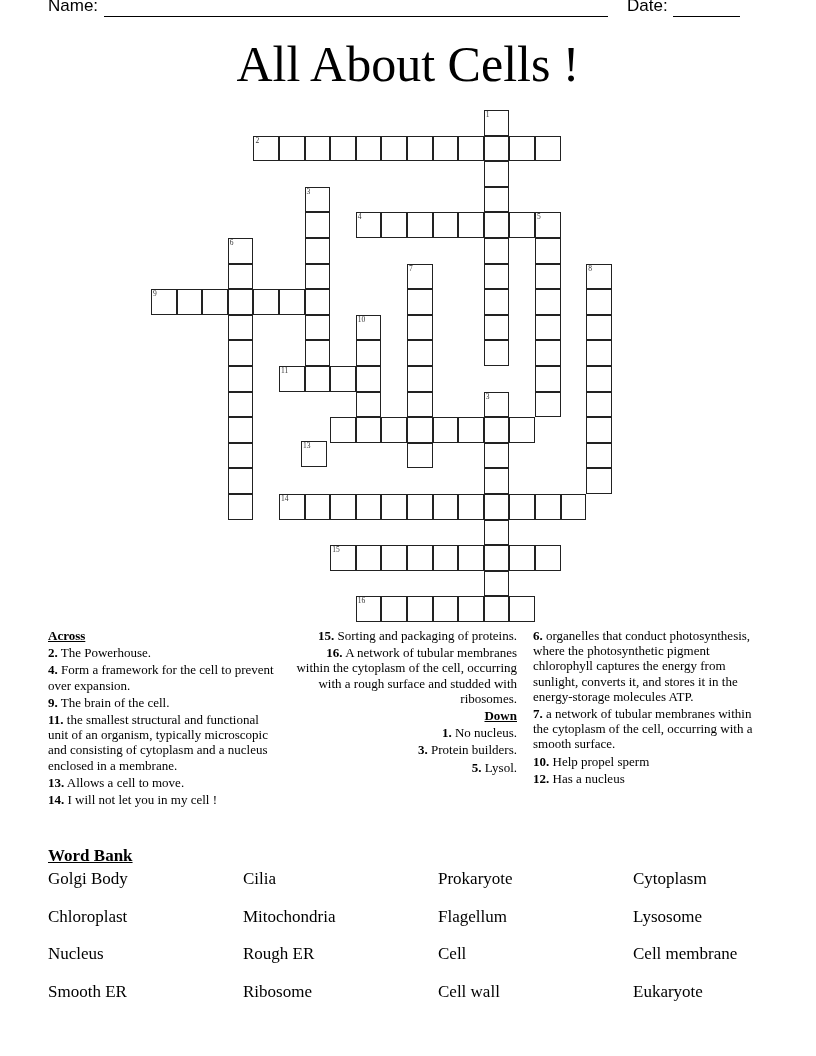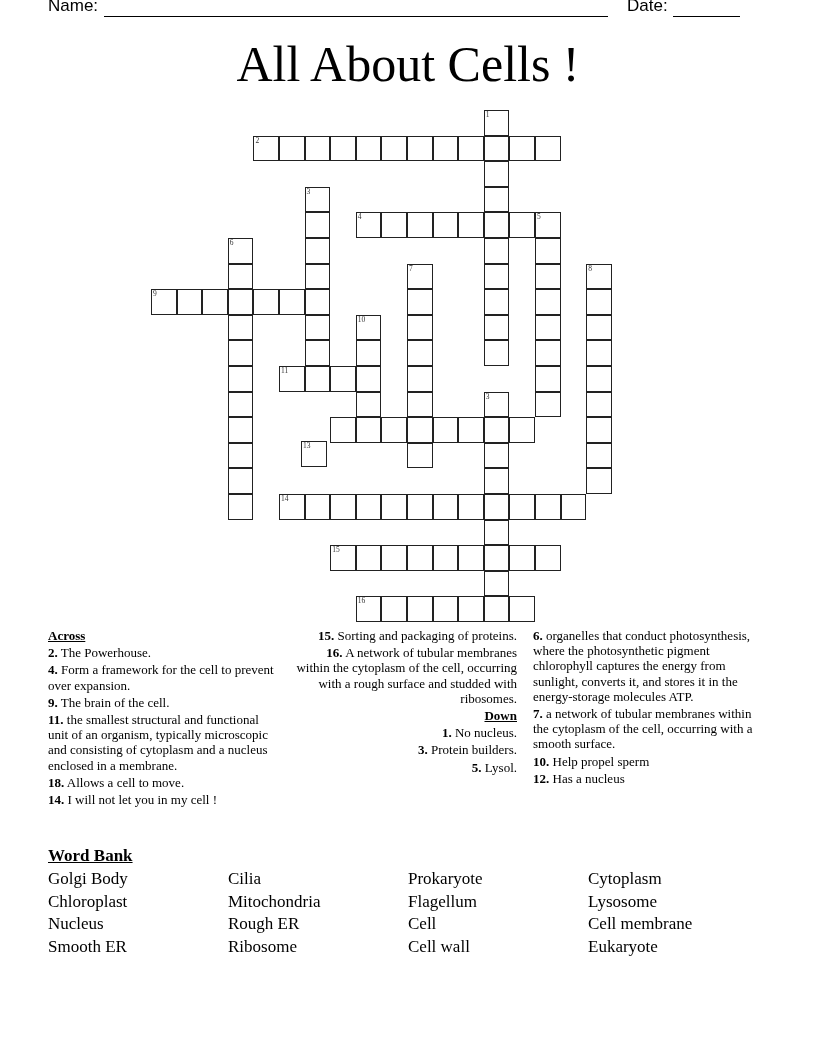--- a/index.html
+++ b/index.html
@@ -33,21 +33,21 @@
     .clues .clue { margin-bottom: 2px; }
     .clues .clue b { font-weight: bold; }
     .col1 { left: 48px; width: 232px; }
     .col2 { left: 291px; width: 226px; text-align: right; }
     .col3 { left: 533px; width: 230px; }
     .wordbank {
       position: absolute; top: 846px; left: 48px; width: 720px;
       font-family: "Liberation Serif", serif; font-size: 17px;
     }
     .wordbank .wb-title { font-weight: bold; text-decoration: underline; font-size: 17px; line-height: 20px; margin-bottom: 2px; }
-    .wordbank .wb-grid { display: grid; grid-template-columns: 180px 180px 180px 180px; }
+    .wordbank .wb-grid { display: grid; grid-template-columns: 180px 180px 180px 180px; gap: 15px; }
     .wordbank .wb-word { line-height: 22.6px; }
   </style>
 </head>
 <body>
 
 <div class="header-line">
   <span class="name-label">Name:</span>
   <span class="name-blank"></span>
   <span class="date-label">Date:</span>
   <span class="date-blank"></span>
@@ -212,21 +212,21 @@
     <div class="cell" style="left: 458.2px; top: 596.4px;"></div>
     <div class="cell" style="left: 509.4px; top: 596.4px;"></div>
   </div>
 
 <div class="clues col1">
   <div class="heading">Across</div>
   <div class="clue"><b>2.</b> <span>The Powerhouse.</span></div>
   <div class="clue"><b>4.</b> <span>Form a framework for the cell to prevent over expansion.</span></div>
   <div class="clue"><b>9.</b> <span>The brain of the cell.</span></div>
   <div class="clue"><b>11.</b> <span>the smallest structural and functional unit of an organism, typically microscopic and consisting of cytoplasm and a nucleus enclosed in a membrane.</span></div>
-  <div class="clue"><b>18.</b> <span>Allows a cell to move.</span></div>
+  <div class="clue"><b>13.</b> <span>Allows a cell to move.</span></div>
   <div class="clue"><b>14.</b> <span>I will not let you in my cell !</span></div>
 </div>
 
 <div class="clues col2">
   <div class="clue"><b>15.</b> <span>Sorting and packaging of proteins.</span></div>
   <div class="clue"><b>16.</b> <span>A network of tubular membranes within the cytoplasm of the cell, occurring with a rough surface and studded with ribosomes.</span></div>
   <div class="heading">Down</div>
   <div class="clue"><b>1.</b> <span>No nucleus.</span></div>
   <div class="clue"><b>3.</b> <span>Protein builders.</span></div>
   <div class="clue"><b>5.</b> <span>Lysol.</span></div>

